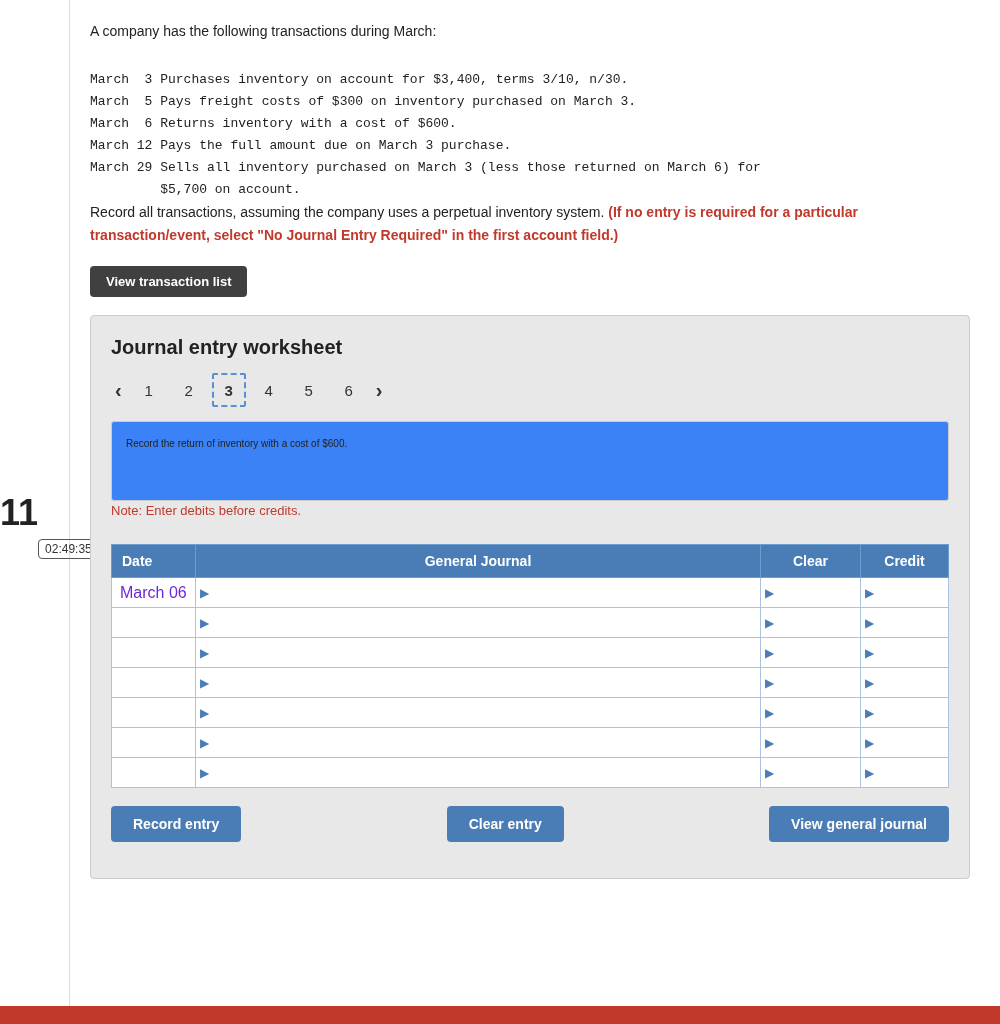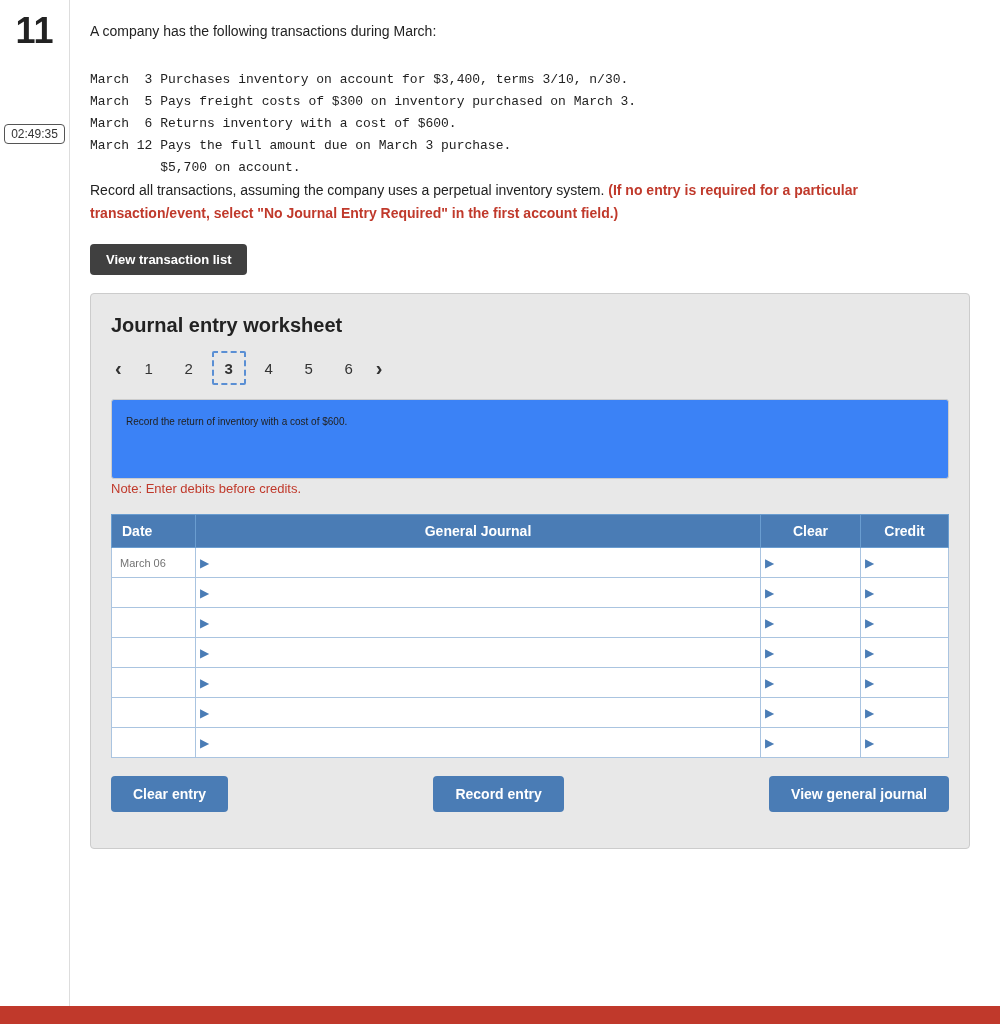--- a/index.html
+++ b/index.html
@@ -14,21 +14,21 @@
       width: 1000px;
       min-height: 1024px;
       background: #fff;
     }
     .left-sidebar {
       width: 70px;
       min-height: 1024px;
       background: #fff;
       border-right: 1px solid #ddd;
       display: flex;
-      flex-direction: column;
+      flex-direction: row;
       align-items: center;
       padding-top: 10px;
     }
     .question-number {
       font-size: 36px;
       font-weight: bold;
       color: #222;
       margin-bottom: 8px;
     }
     .timer-badge {
@@ -126,21 +126,21 @@
       border-radius: 3px;
       padding: 16px 14px;
       margin-bottom: 2px;
       min-height: 80px;
       font-size: 10px;
       color: #222;
     }
     .note-text {
       color: #c0392b;
       font-size: 13px;
-      margin-bottom: 18px;
+      margin-bottom: 26px;
     }
     .journal-table {
       width: 100%;
       border-collapse: collapse;
       background: #fff;
     }
     .journal-table thead tr th {
       background: #4a7cb5;
       color: #fff;
       font-size: 14px;
@@ -162,22 +162,22 @@
       width: 100%;
       height: 100%;
       border: none;
       outline: none;
       padding: 4px 8px;
       font-size: 13px;
       background: transparent;
     }
     .journal-table tbody tr td.date-cell {
       padding: 4px 8px;
-      font-size: 11px;
-      color: #737373;
+      font-size: 16px;
+      color: #6d28d9;
     }
     .journal-table tbody tr td .input-with-arrow {
       display: flex;
       align-items: center;
       height: 100%;
     }
     .journal-table tbody tr td .input-with-arrow .arrow-indicator {
       color: #4a7cb5;
       font-size: 12px;
       padding-left: 4px;
@@ -228,20 +228,21 @@
   <div class="main-content">
     
     <div class="problem-text">
       <p>A company has the following transactions during March:</p>
       <br>
       <div class="monospace">
         <div>March &nbsp;3 Purchases inventory on account for $3,400, terms 3/10, n/30.</div>
         <div>March &nbsp;5 Pays freight costs of $300 on inventory purchased on March 3.</div>
         <div>March &nbsp;6 Returns inventory with a cost of $600.</div>
         <div>March 12 Pays the full amount due on March 3 purchase.</div>
+        <div>March 29 Sells all inventory purchased on March 3 (less those returned on March 6) for</div>
         <div>&nbsp;&nbsp;&nbsp;&nbsp;&nbsp;&nbsp;&nbsp;&nbsp; $5,700 on account.</div>
       </div>
     </div>
 
     
     <div class="instruction-text">
       <span>Record all transactions, assuming the company uses a perpetual inventory system. </span><span class="red-bold">(If no entry is required for a particular transaction/event, select "No Journal Entry Required" in the first account field.)</span>
     </div>
 
     
@@ -422,21 +423,21 @@
               <div class="input-with-arrow">
                 <span class="arrow-indicator">▶</span>
                 <input type="text" style="">
               </div>
             </td>
           </tr>
         </tbody>
       </table>
 
       <div class="action-buttons">
+        <button class="action-btn">Record entry</button>
         <button class="action-btn">Clear entry</button>
-        <button class="action-btn">Record entry</button>
         <button class="action-btn">View general journal</button>
       </div>
     </div>
   </div>
 </div>
 
 <div class="bottom-bar"></div>
 
 </body></html>

